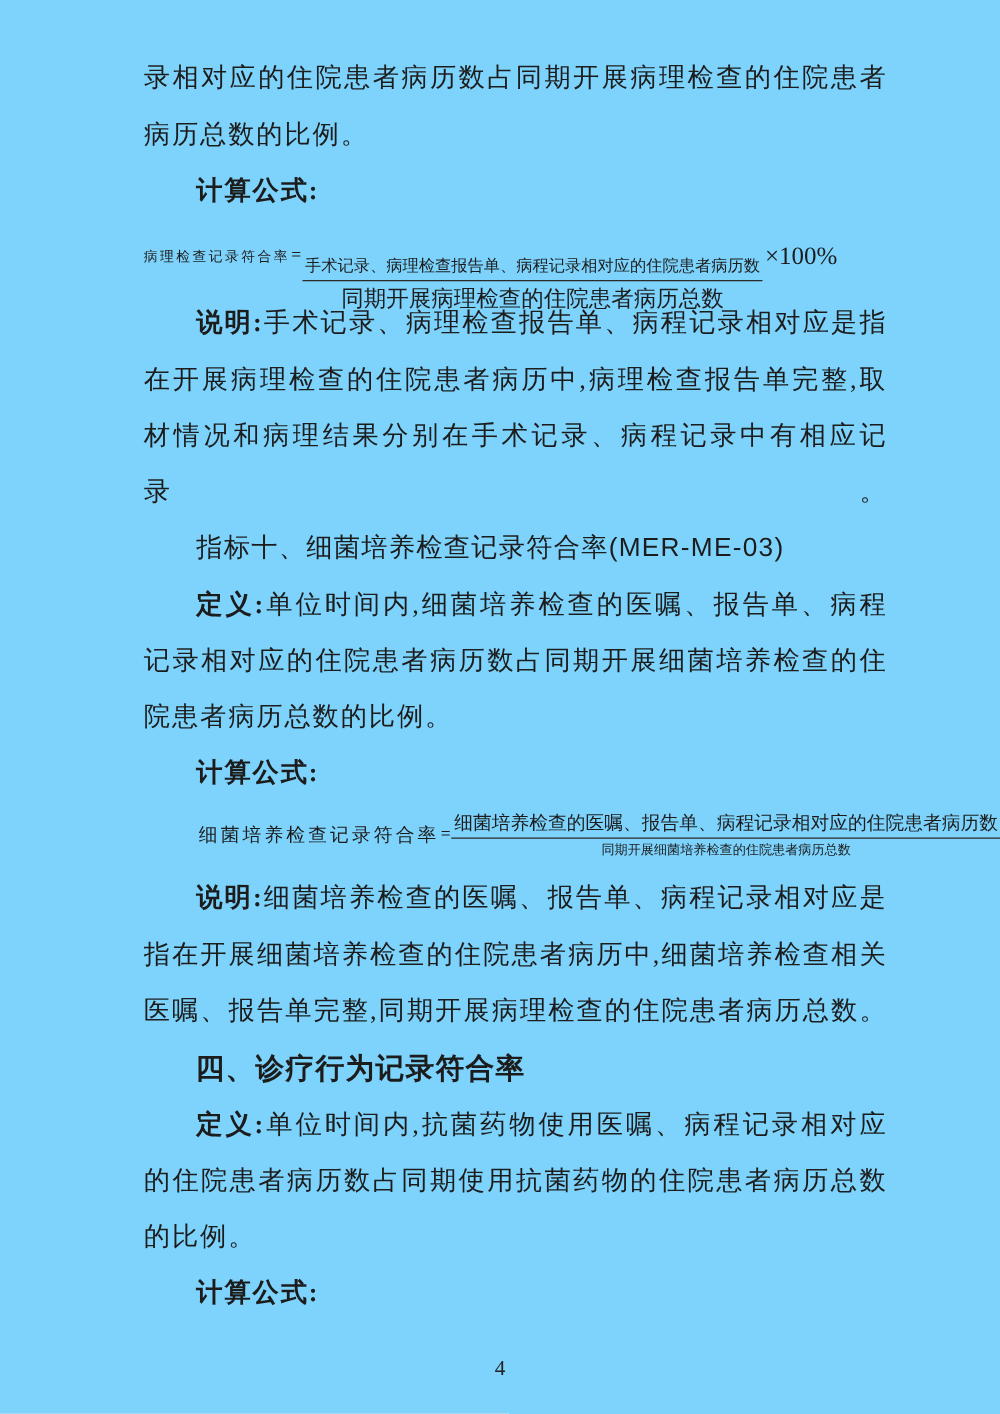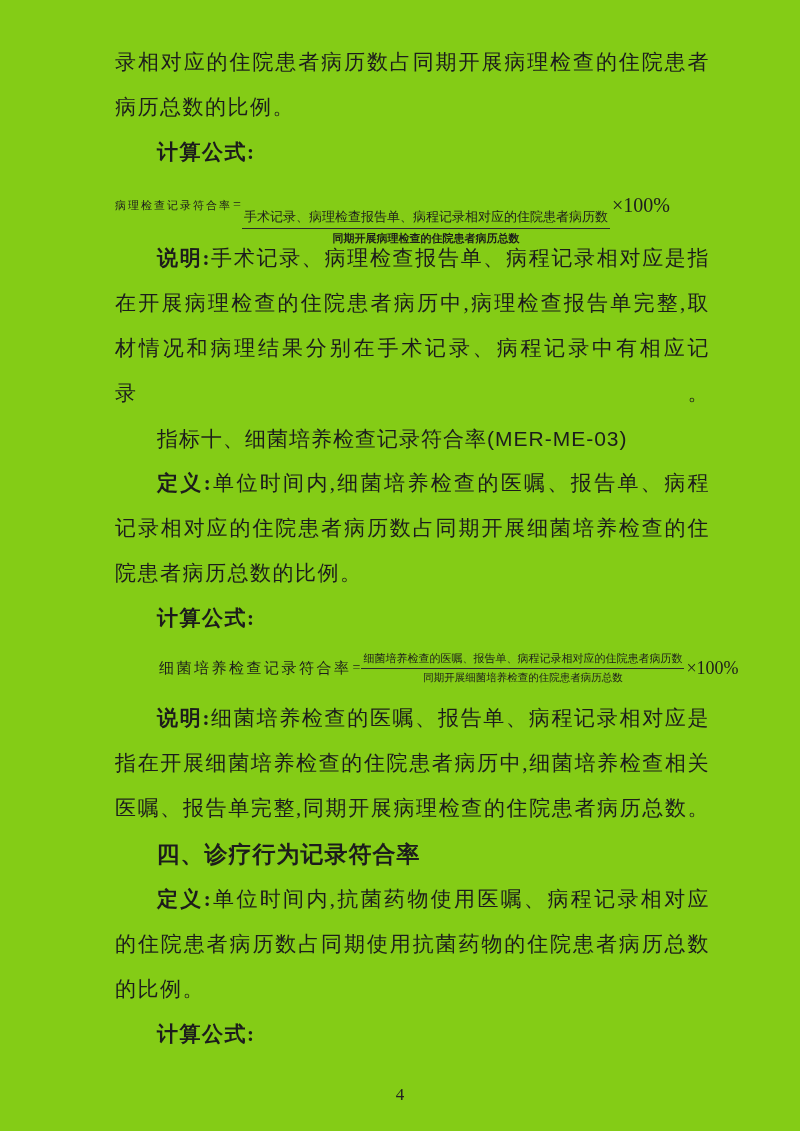--- a/index.html
+++ b/index.html
@@ -5,21 +5,21 @@
   html, body {
     margin: 0;
     padding: 0;
     background: #e8e8e8;
   }
   .page {
     position: relative;
     width: 800px;
     height: 1131px;
     margin: 0 auto;
-    background: #84cc16;
+    background: #7dd3fc;
     color: #1c1c1c;
     font-family: "Liberation Serif", "DejaVu Serif", serif;
     overflow: hidden;
   }
   .content {
     position: absolute;
     left: 115px;
     top: 40px;
     width: 595px;
   }
@@ -92,25 +92,25 @@
     white-space: nowrap;
   }
   .formula .ftimes {
     font-size: 19px;
     margin-left: 2px;
     white-space: nowrap;
     font-family: "Liberation Serif", serif;
   }
   .formula-1 .flabel { font-size: 11px; }
   .formula-1 .num { font-size: 13px; margin-top: 44px; }
-  .formula-1 .den { font-size: 11px; font-weight: bold; }
+  .formula-1 .den { font-size: 18px; }
   .formula-1 .ftimes { font-size: 20px; }
   .formula-2 { margin-left: 44px; height: 52px; }
   .formula-2 .flabel { font-size: 15px; letter-spacing: 2.5px; }
-  .formula-2 .num { font-size: 11px; }
+  .formula-2 .num { font-size: 15px; }
   .formula-2 .den { font-size: 10.5px; }
   .formula-2 .ftimes { font-size: 18px; }
   .footer {
     position: absolute;
     bottom: 26px;
     left: 0;
     width: 100%;
     text-align: center;
     font-size: 17px;
     color: #222;

